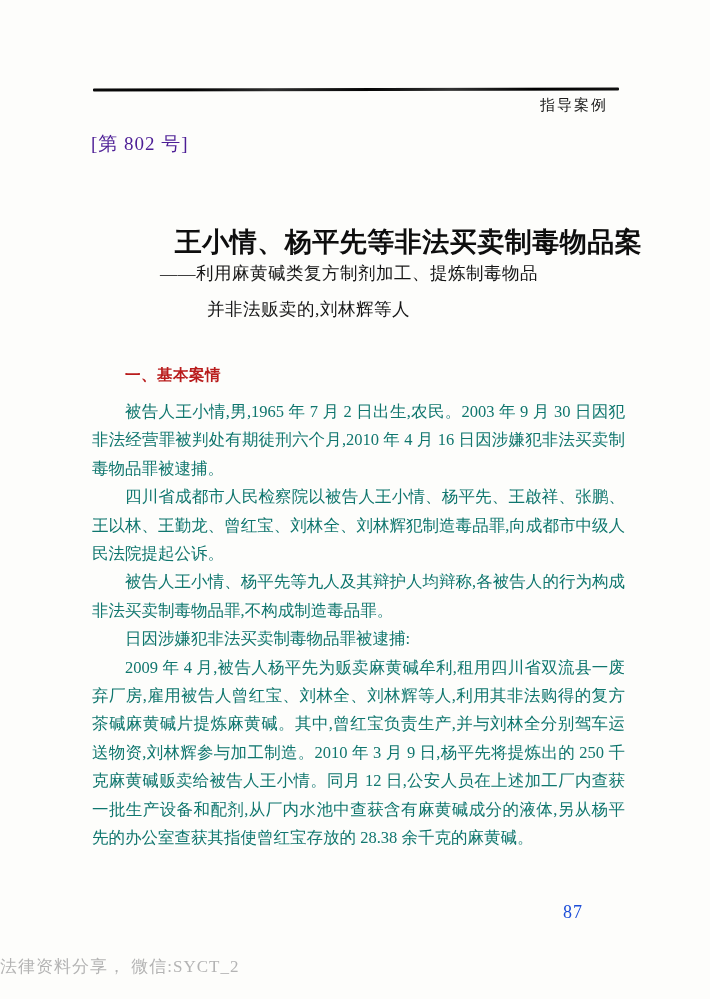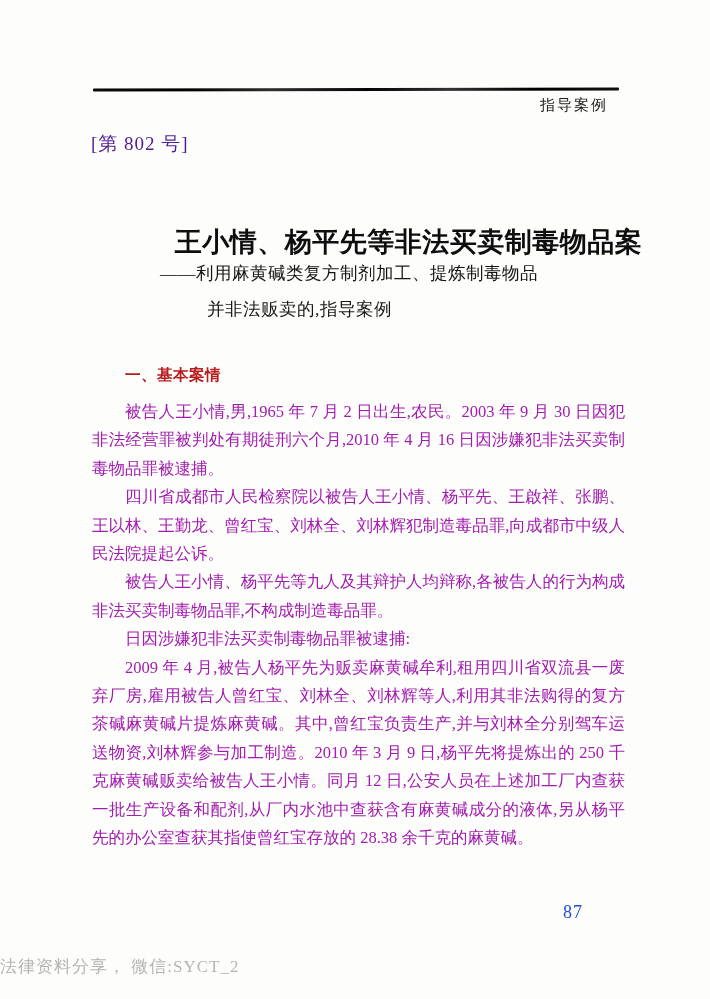--- a/index.html
+++ b/index.html
@@ -92,21 +92,21 @@
     white-space: nowrap;
   }
   .body-text {
     position: absolute;
     top: 398px;
     left: 92px;
     width: 533px;
     font-size: 16.5px;
     line-height: 28.4px;
     text-align: justify;
-    color: #a21caf;
+    color: #0f766e;
   }
   .body-text p {
     margin: 0;
     text-indent: 2em;
   }
   .page-number {
     position: absolute;
     top: 902px;
     left: 563px;
     font-size: 18px;
@@ -132,21 +132,21 @@
   <div class="header-label">指导案例</div>
 
   <div class="top-rule"></div>
 
   <div class="case-number">[第 802 号]</div>
 
   <h1 class="page-title" style="margin:12px;">王小情、杨平先等非法买卖制毒物品案</h1>
 
   <div class="subtitle-line-1">——利用麻黄碱类复方制剂加工、提炼制毒物品</div>
 
-  <div class="subtitle-line-2">并非法贩卖的,指导案例</div>
+  <div class="subtitle-line-2">并非法贩卖的,刘林辉等人</div>
 
   <div class="section-heading">一、基本案情</div>
 
   <div class="body-text" id="paragraphs">
       <p>被告人王小情,男,1965 年 7 月 2 日出生,农民。2003 年 9 月 30 日因犯非法经营罪被判处有期徒刑六个月,2010 年 4 月 16 日因涉嫌犯非法买卖制毒物品罪被逮捕。</p>
       <p>四川省成都市人民检察院以被告人王小情、杨平先、王啟祥、张鹏、王以林、王勤龙、曾红宝、刘林全、刘林辉犯制造毒品罪,向成都市中级人民法院提起公诉。</p>
       <p>被告人王小情、杨平先等九人及其辩护人均辩称,各被告人的行为构成非法买卖制毒物品罪,不构成制造毒品罪。</p>
       <p>日因涉嫌犯非法买卖制毒物品罪被逮捕:</p>
       <p>2009 年 4 月,被告人杨平先为贩卖麻黄碱牟利,租用四川省双流县一废弃厂房,雇用被告人曾红宝、刘林全、刘林辉等人,利用其非法购得的复方茶碱麻黄碱片提炼麻黄碱。其中,曾红宝负责生产,并与刘林全分别驾车运送物资,刘林辉参与加工制造。2010 年 3 月 9 日,杨平先将提炼出的 250 千克麻黄碱贩卖给被告人王小情。同月 12 日,公安人员在上述加工厂内查获一批生产设备和配剂,从厂内水池中查获含有麻黄碱成分的液体,另从杨平先的办公室查获其指使曾红宝存放的 28.38 余千克的麻黄碱。</p>
     </div>

